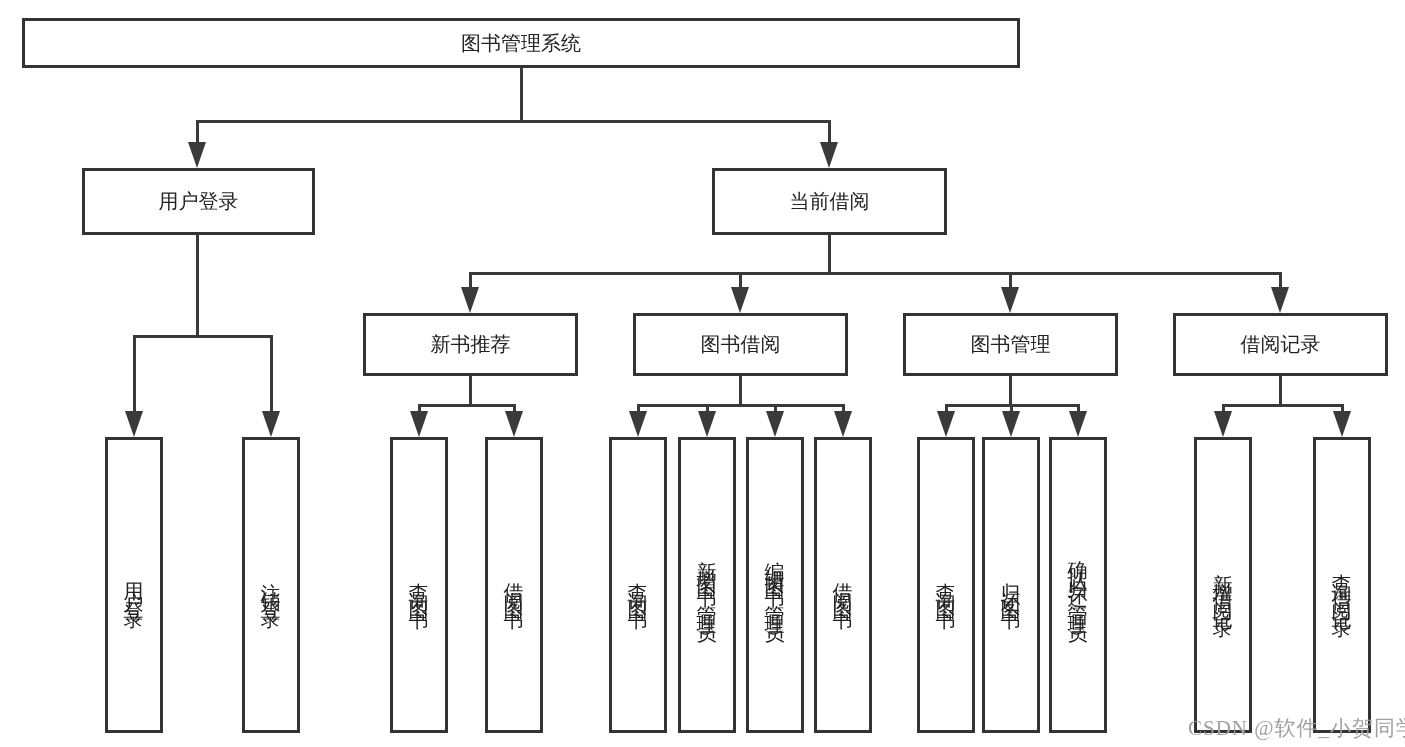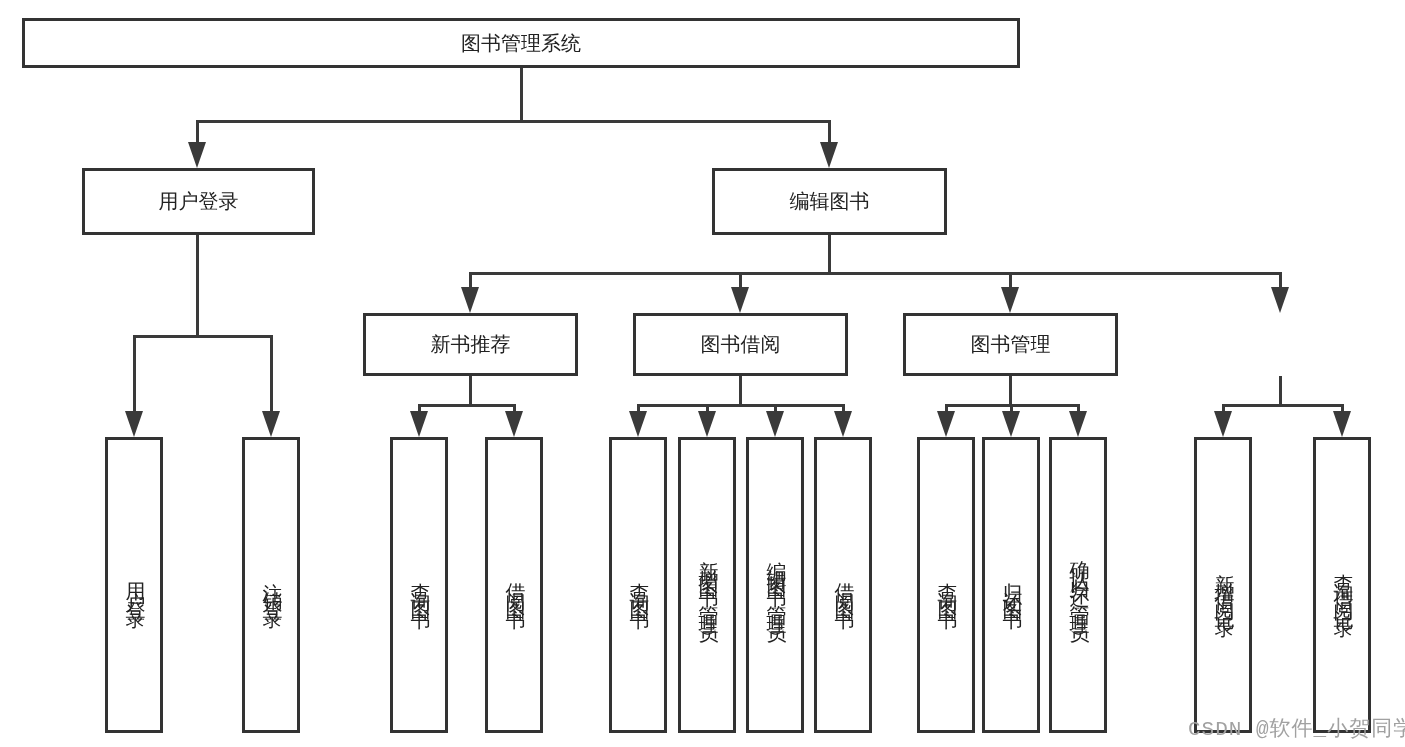--- a/index.html
+++ b/index.html
@@ -5,21 +5,21 @@
   :root{
     --line:#3a3a3a;
     --box-border:#333333;
     --text:#222222;
     --watermark:#a1a1a1;
     --background:#ffffff;
   }
   html,body{margin:0;padding:0;background:var(--background);}
   .canvas{
     position:relative;width:1405px;height:747px;background:var(--background);
-    font-family:Liberation Mono, monospace;color:var(--text);
+    font-family:Liberation Serif, serif;color:var(--text);
     overflow:hidden;
   }
   .node{
     position:absolute;box-sizing:border-box;background:#ffffff;
     border:3px solid var(--box-border);
     display:flex;align-items:center;justify-content:center;
     font-size:20px;color:var(--text);z-index:2;
   }
   .node.v{width:58px;height:296px;top:437px;}
   .node.v span{
@@ -43,31 +43,34 @@
 <div class="canvas">
 
   <div class="node h" style="left:22px;top:18px;width:998px;height:50px">
     <span>图书管理系统</span>
   </div>
 
   <div class="node h" style="left:82px;top:168px;width:233px;height:67px">
     <span>用户登录</span>
   </div>
   <div class="node h" style="left:712px;top:168px;width:235px;height:67px">
-    <span>编辑图书</span>
+    <span>当前借阅</span>
   </div>
 
   <div class="node h" style="left:633px;top:313px;width:215px;height:63px">
     <span>图书借阅</span>
   </div>
   <div class="node h" style="left:363px;top:313px;width:215px;height:63px">
     <span>新书推荐</span>
   </div>
   <div class="node h" style="left:903px;top:313px;width:215px;height:63px">
     <span>图书管理</span>
+  </div>
+  <div class="node h" style="left:1173px;top:313px;width:215px;height:63px">
+    <span>借阅记录</span>
   </div>
 
   <div class="node v" style="left:105px">
     <span>用户登录</span>
   </div>
   <div class="node v" style="left:242px">
     <span>注销登录</span>
   </div>
 
   <div class="node v" style="left:390px">

